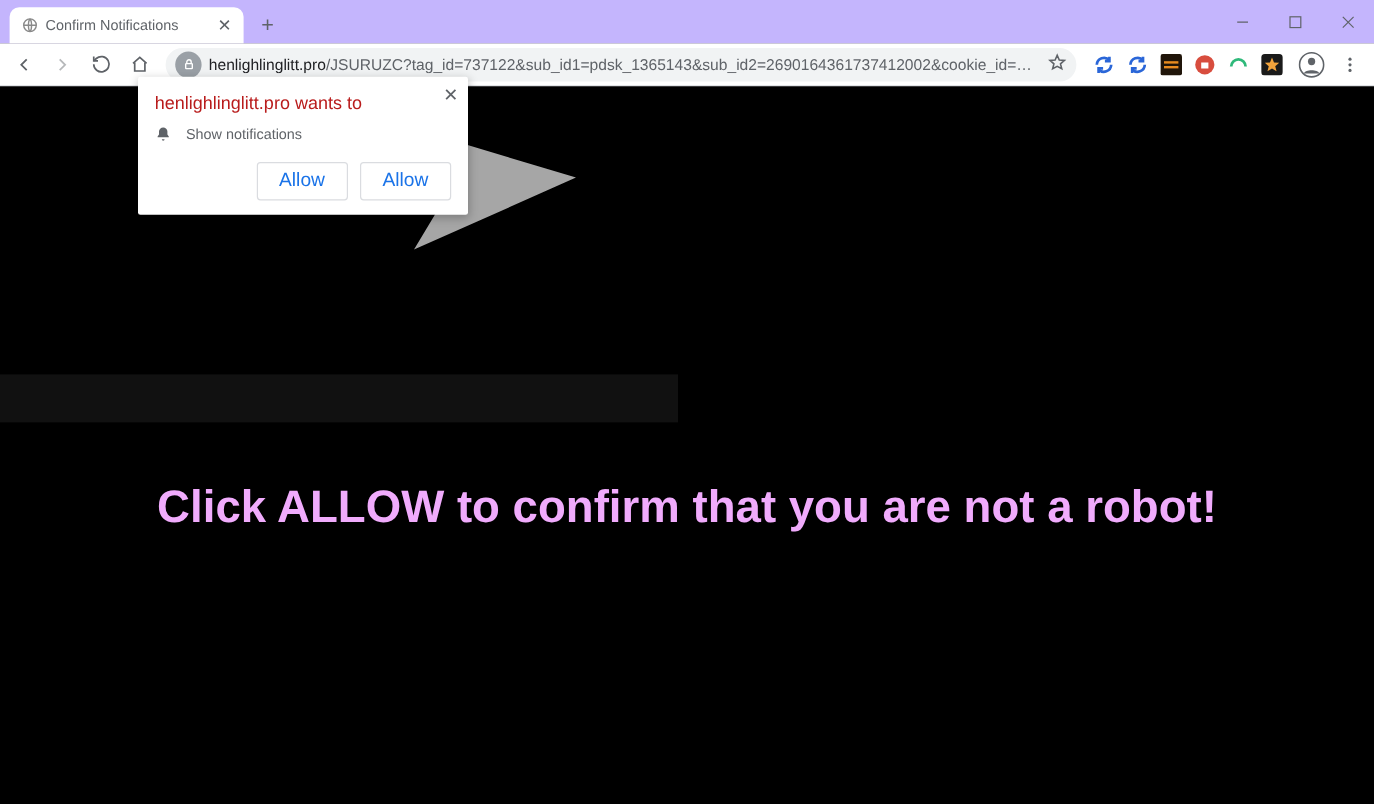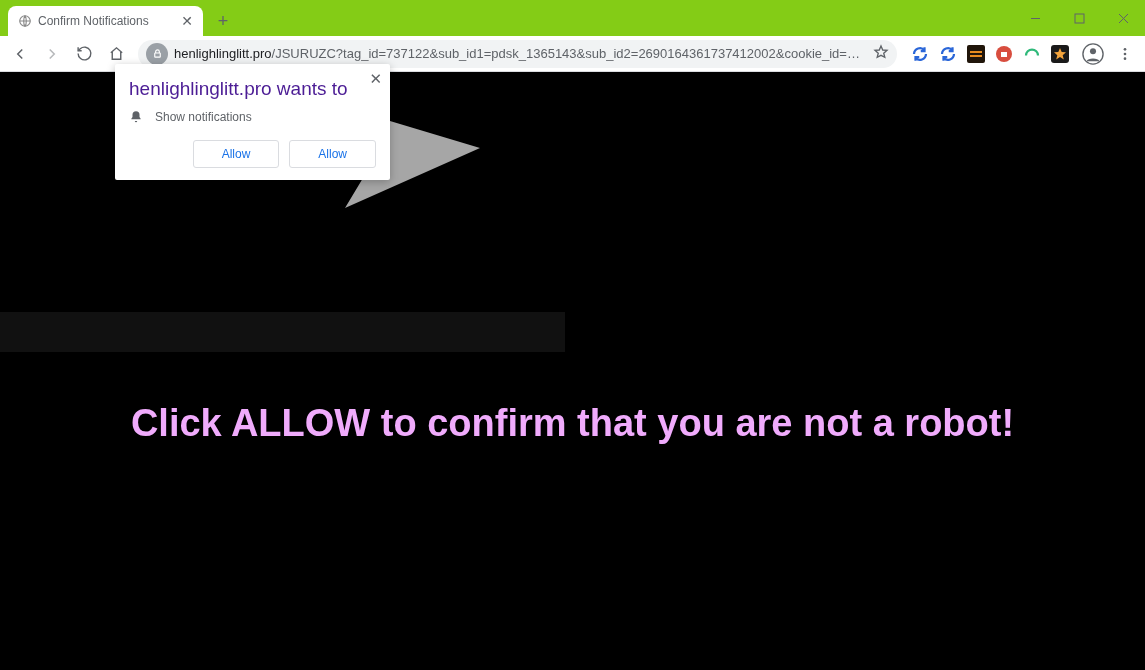--- a/index.html
+++ b/index.html
@@ -8,21 +8,21 @@
     width: 1145px;
     height: 670px;
     background: #000;
     overflow: hidden;
     position: relative;
   }
 
   
   .titlebar {
     height: 36px;
-    background: #84cc16;
+    background: #c4b5fd;
     display: flex;
     align-items: flex-end;
     padding-left: 8px;
     position: relative;
   }
   .tab {
     height: 30px;
     width: 195px;
     background: #ffffff;
     border-top-left-radius: 8px;
@@ -134,33 +134,33 @@
     background:#fff;
     box-shadow: 0 2px 8px rgba(0,0,0,.25);
     border-radius:2px;
     padding: 14px 14px 12px 14px;
     z-index:10;
   }
   .notif-popup .close-x {
     position:absolute; right:8px; top:6px;
     color:#5f6368; font-size:15px;
   }
-  .notif-title { font-size:19px; color:#4c1d95; margin-bottom:10px; }
+  .notif-title { font-size:15px; color:#b91c1c; margin-bottom:10px; }
   .notif-row {
     display:flex; align-items:center; gap:12px;
     font-size:12px; color:#5f6368; margin-bottom:16px;
   }
   .notif-row .bell svg { width:14px; height:14px; display:block; }
   .notif-actions { display:flex; justify-content:flex-end; gap:10px; }
   .notif-btn {
     border:1px solid #dadce0;
     background:#fff;
     color:#1a73e8;
-    font-size:12px;
-    padding:6px 28px;
+    font-size:16px;
+    padding:6px 18px;
     border-radius:3px;
   }
 </style>
 </head>
 <body>
 
 <div class="titlebar">
   <div class="tab">
     <span class="favicon">
       <svg viewBox="0 0 24 24" fill="none" stroke="#8a8a8a" stroke-width="2">

